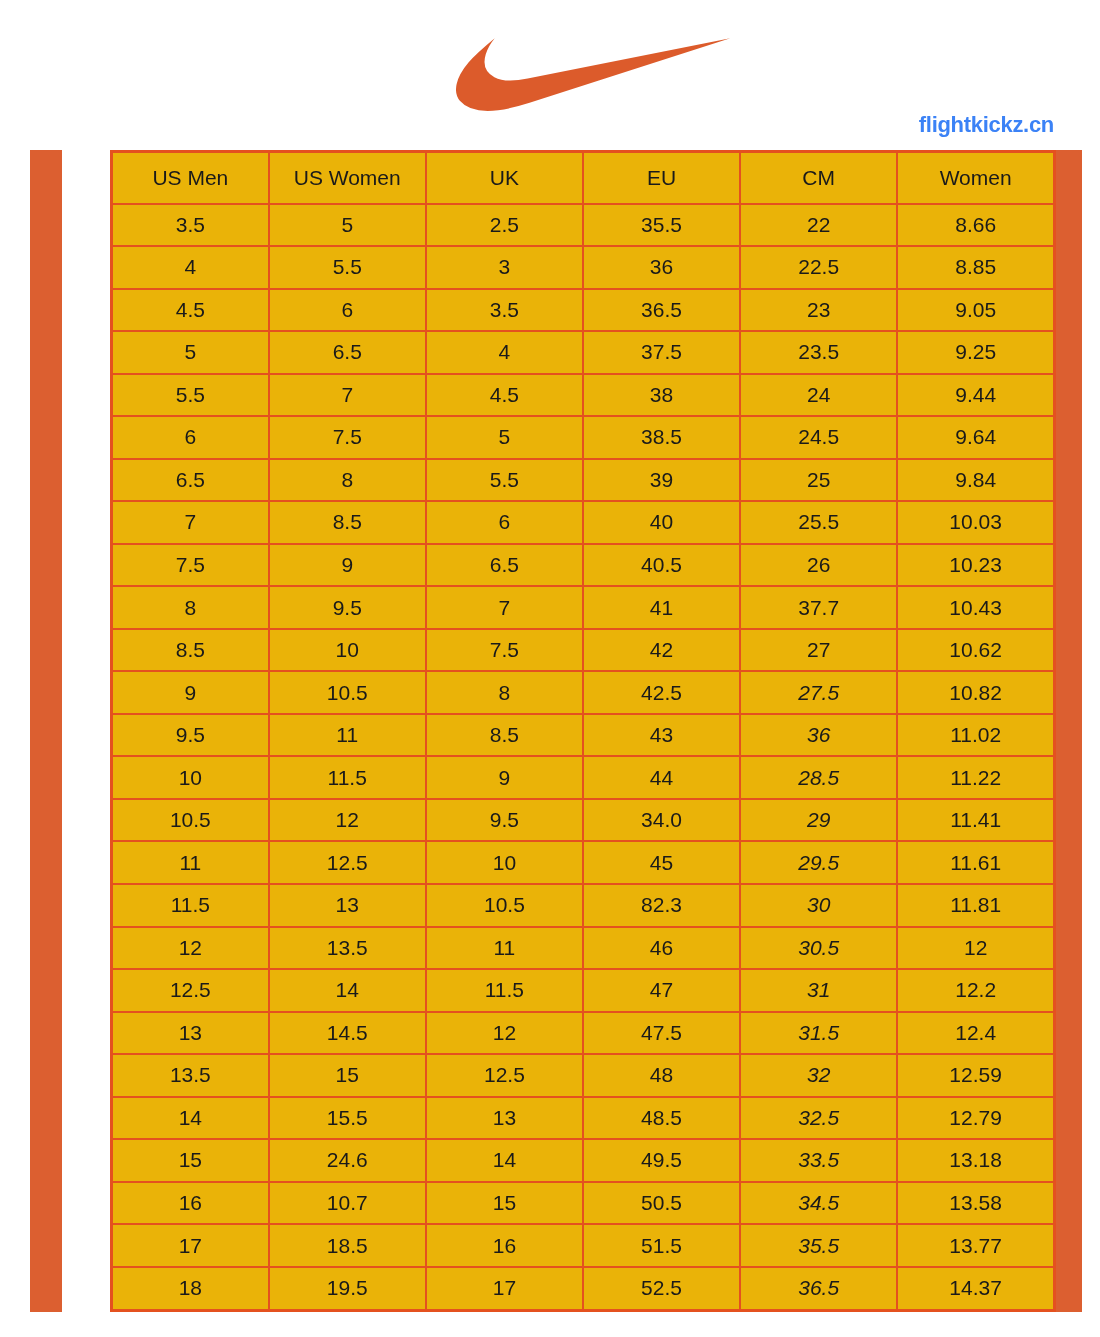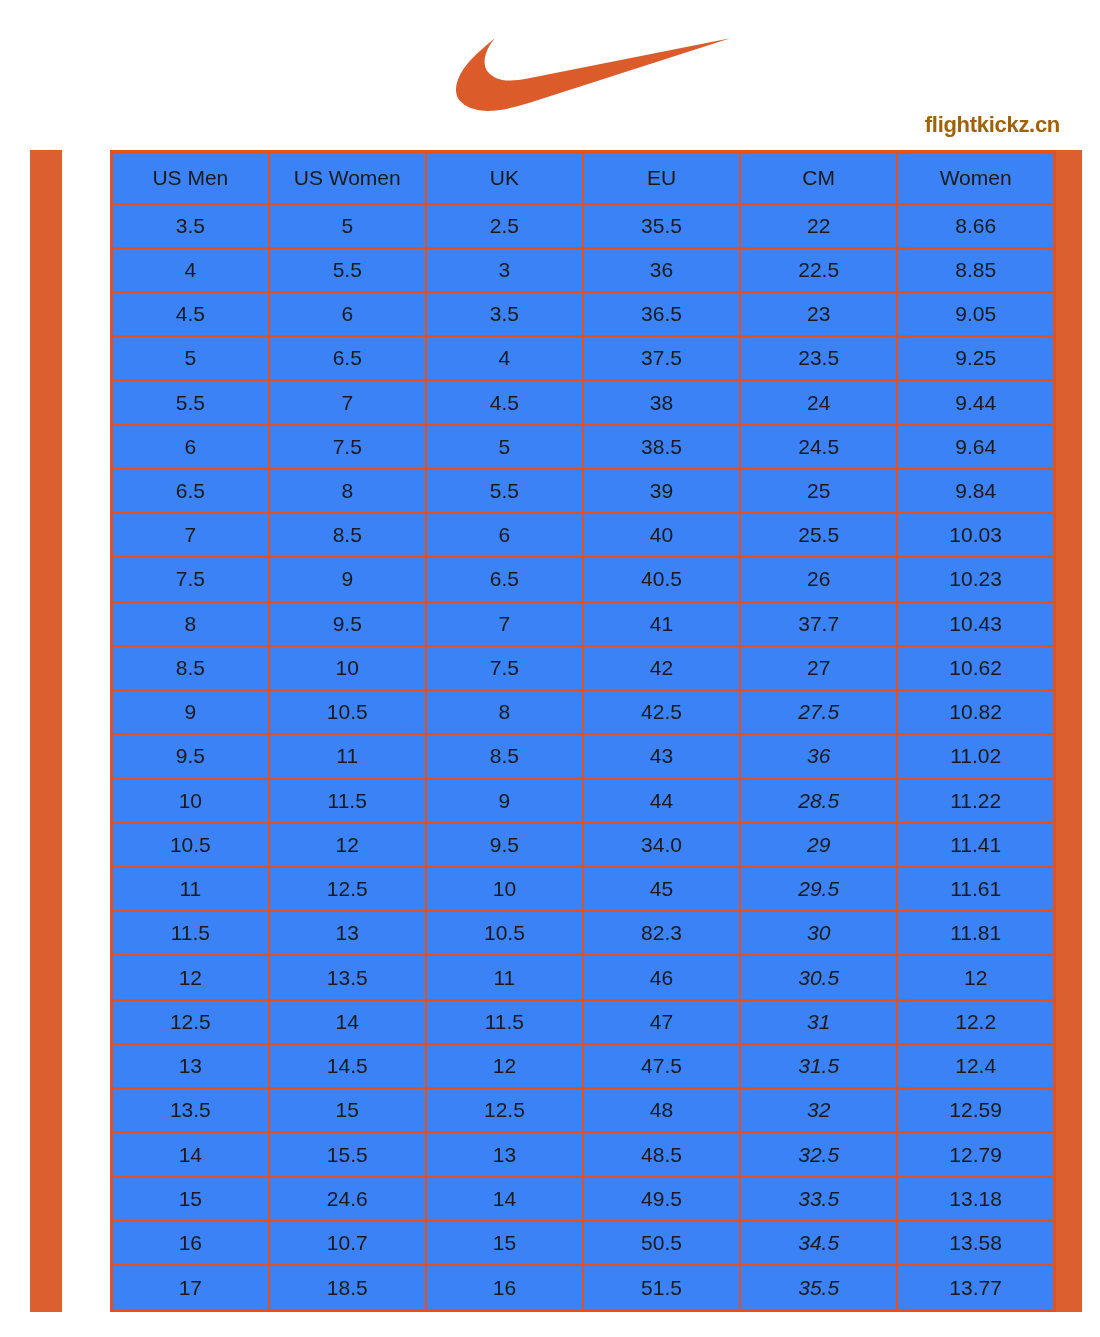--- a/index.html
+++ b/index.html
@@ -18,25 +18,25 @@
     color:var(--text);
   }
   .logo-wrap{
     position:absolute;
     left:456px;top:26px;
     width:276px;height:97px;
   }
   .logo-wrap svg{width:100%;height:100%;display:block;}
   .watermark{
     position:absolute;
-    top:112px;right:40px;
+    top:112px;right:46px;
     font-size:22px;
     font-weight:600;
     letter-spacing:-0.3px;
-    color:#a16207;
+    color:#3b82f6;
     white-space:nowrap;
   }
   .table-zone{
     position:absolute;
     left:30px;top:150px;
     width:1052px;height:1162px;
     display:flex;
     flex-direction:row;
   }
   .side-bar{
@@ -45,21 +45,21 @@
     flex:0 0 auto;
   }
   .side-bar.left{width:32px;}
   .side-bar.right{width:26px;}
   table.size-table{
     flex:1 1 auto;
     border-collapse:collapse;
     table-layout:fixed;
     height:100%;
     width:994px;
-    background:#3b82f6;
+    background:#eab308;
     border:3px solid var(--accent);
     margin-left:48px;
   }
   table.size-table th,
   table.size-table td{
     border:2px solid var(--accent);
     text-align:center;
     vertical-align:middle;
     font-size:21px;
     padding:0;
@@ -289,16 +289,24 @@
           <td>13.58</td>
         </tr>
         <tr>
           <td>17</td>
           <td>18.5</td>
           <td>16</td>
           <td class="eu-high">51.5</td>
           <td class="cm-low">35.5</td>
           <td>13.77</td>
         </tr>
+        <tr>
+          <td>18</td>
+          <td>19.5</td>
+          <td>17</td>
+          <td class="eu-high">52.5</td>
+          <td class="cm-low">36.5</td>
+          <td>14.37</td>
+        </tr>
       </tbody>
   </table>
   <div class="side-bar right"></div>
 </div>
 
 </body></html>

